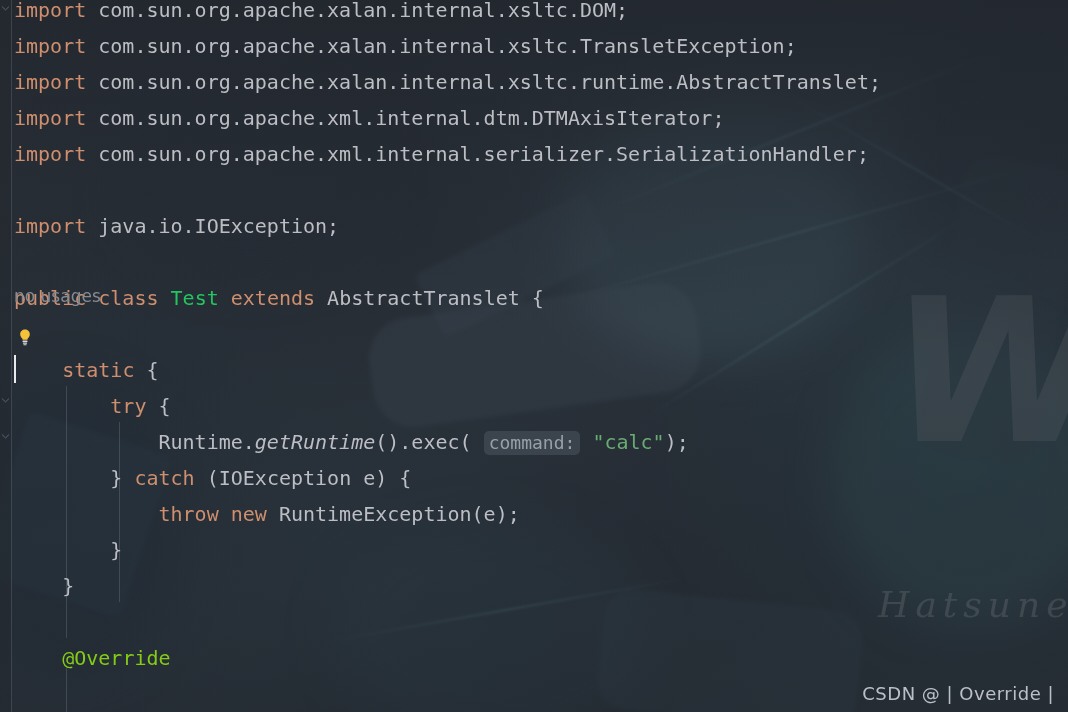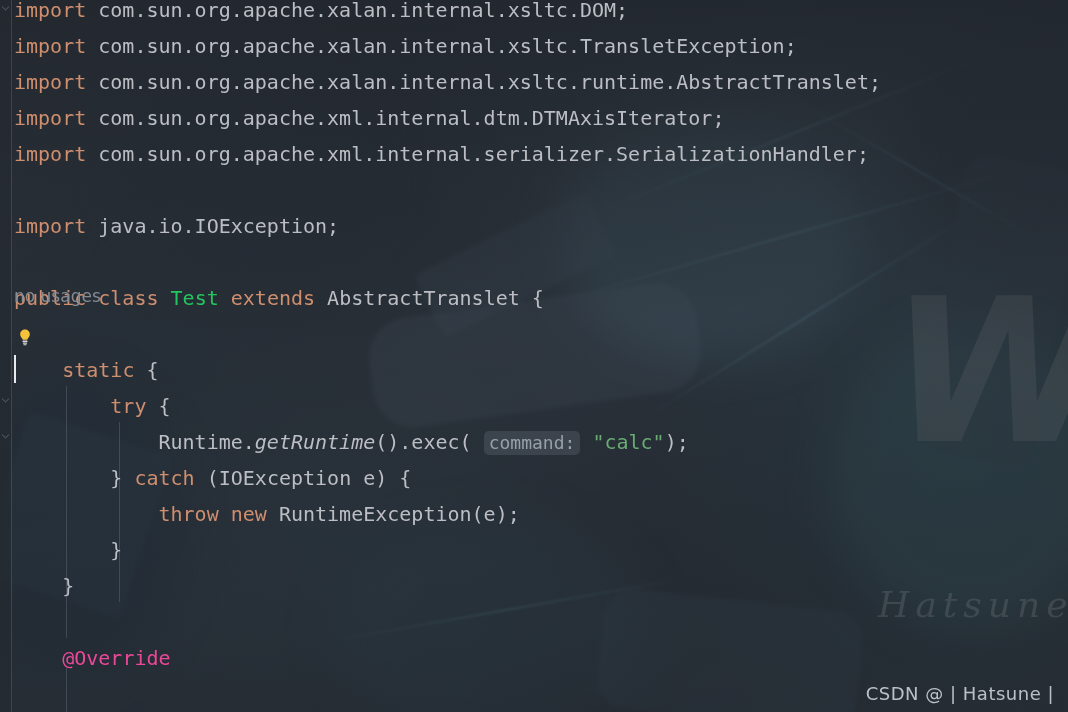--- a/index.html
+++ b/index.html
@@ -124,21 +124,21 @@
     left: 14px;
     height: 36px;
     line-height: 36px;
     font-size: 20px;
     white-space: pre;
   }
   .kw   { color: #cf8e6d; }          
   .txt  { color: #bcbec4; }          
   .cls  { color: #22c55e; }          
   .str  { color: #6aab73; }          
-  .anno { color: #ec4899; }          
+  .anno { color: #84cc16; }          
   .ital { font-style: italic; }      
 
   
   .inlay {
     color: #96a0a8;
     background: rgba(118,128,138,0.26);
     border-radius: 5px;
     padding: 1px 5px 2px 5px;
     font-size: 18px;
   }
@@ -251,15 +251,15 @@
 
   <div id="lightbulb" style="left:16px; top:328px;">
     <svg viewBox="0 0 18 18" width="18" height="18" aria-hidden="true">
       <path d="M9 1.6c-2.7 0-4.8 2.1-4.8 4.7 0 1.8 0.9 2.9 1.8 4 0.4 0.5 0.6 0.9 0.7 1.5h4.6c0.1-0.6 0.3-1 0.7-1.5 0.9-1.1 1.8-2.2 1.8-4C13.8 3.7 11.7 1.6 9 1.6z" fill="#f5c33b"></path>
       <rect x="6.4" y="12.6" width="5.2" height="1.3" rx="0.6" fill="#d9d9dd"></rect>
       <rect x="6.8" y="14.5" width="4.4" height="1.2" rx="0.6" fill="#d9d9dd"></rect>
       <rect x="7.4" y="16.2" width="3.2" height="1.1" rx="0.5" fill="#d9d9dd"></rect>
     </svg>
   </div>
 
-  <div id="watermark">CSDN @ | Hatsune |</div>
+  <div id="watermark">CSDN @ | Override |</div>
 
 </div>
 
 </body></html>

